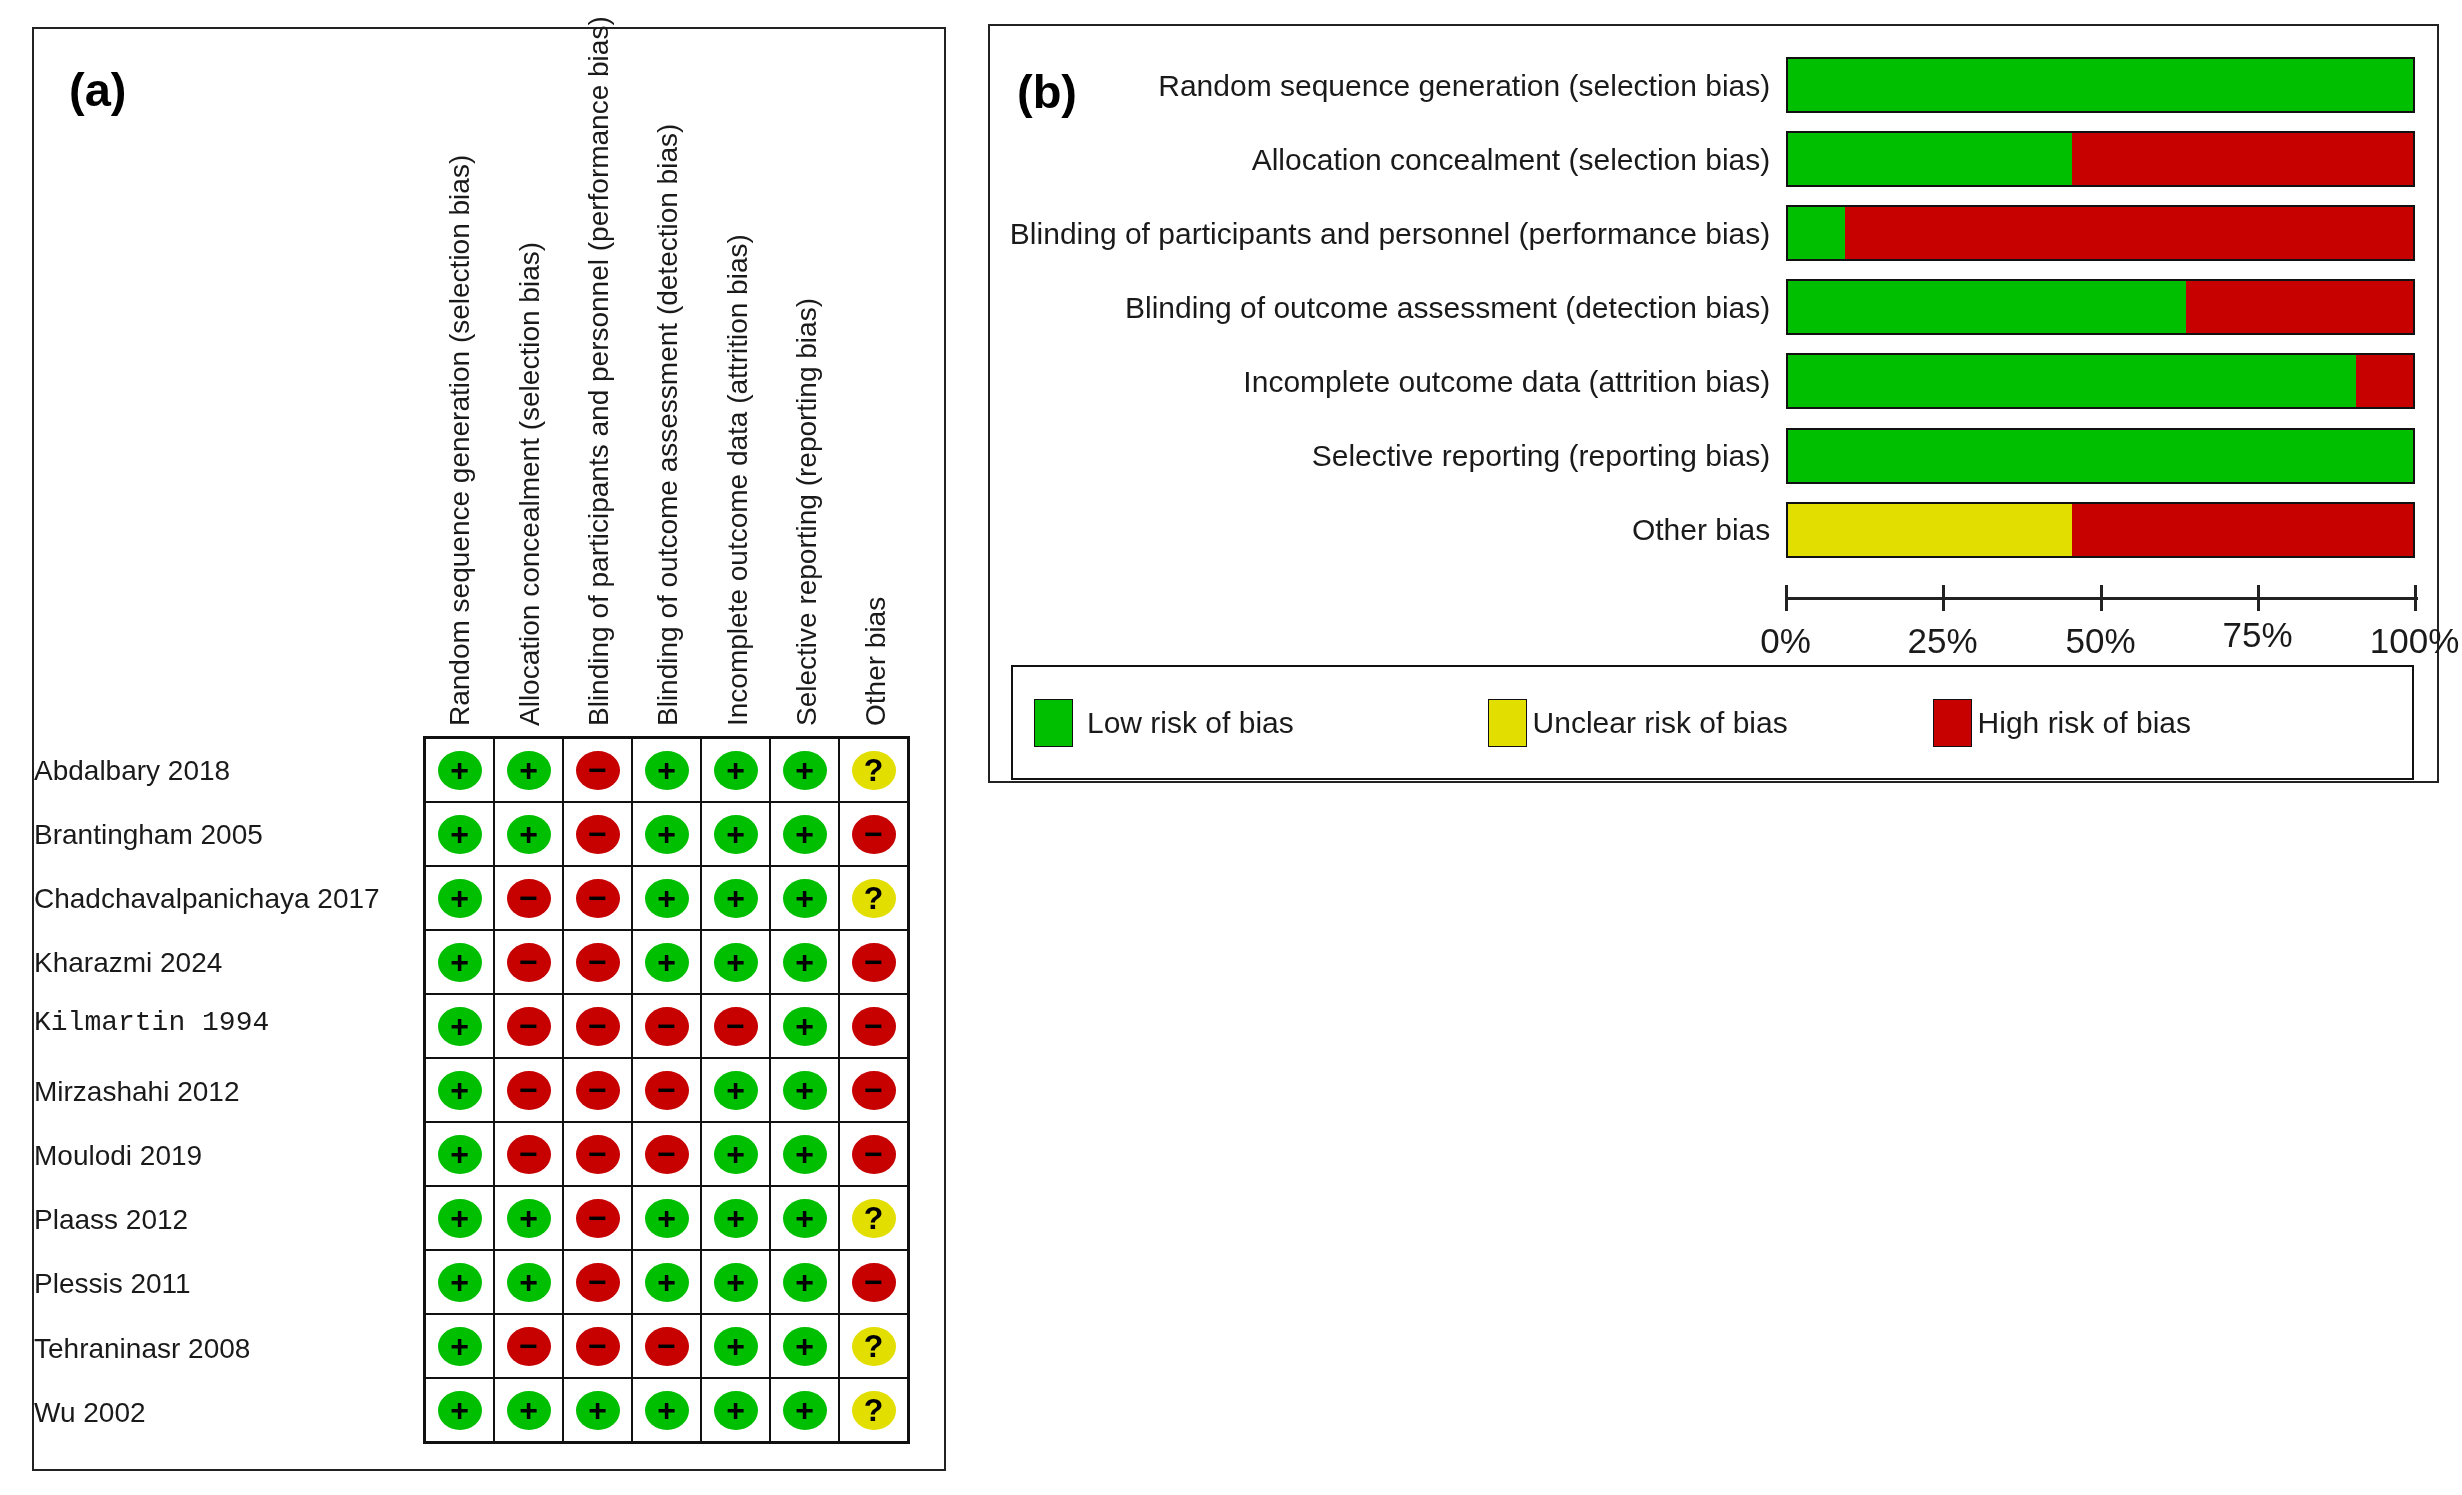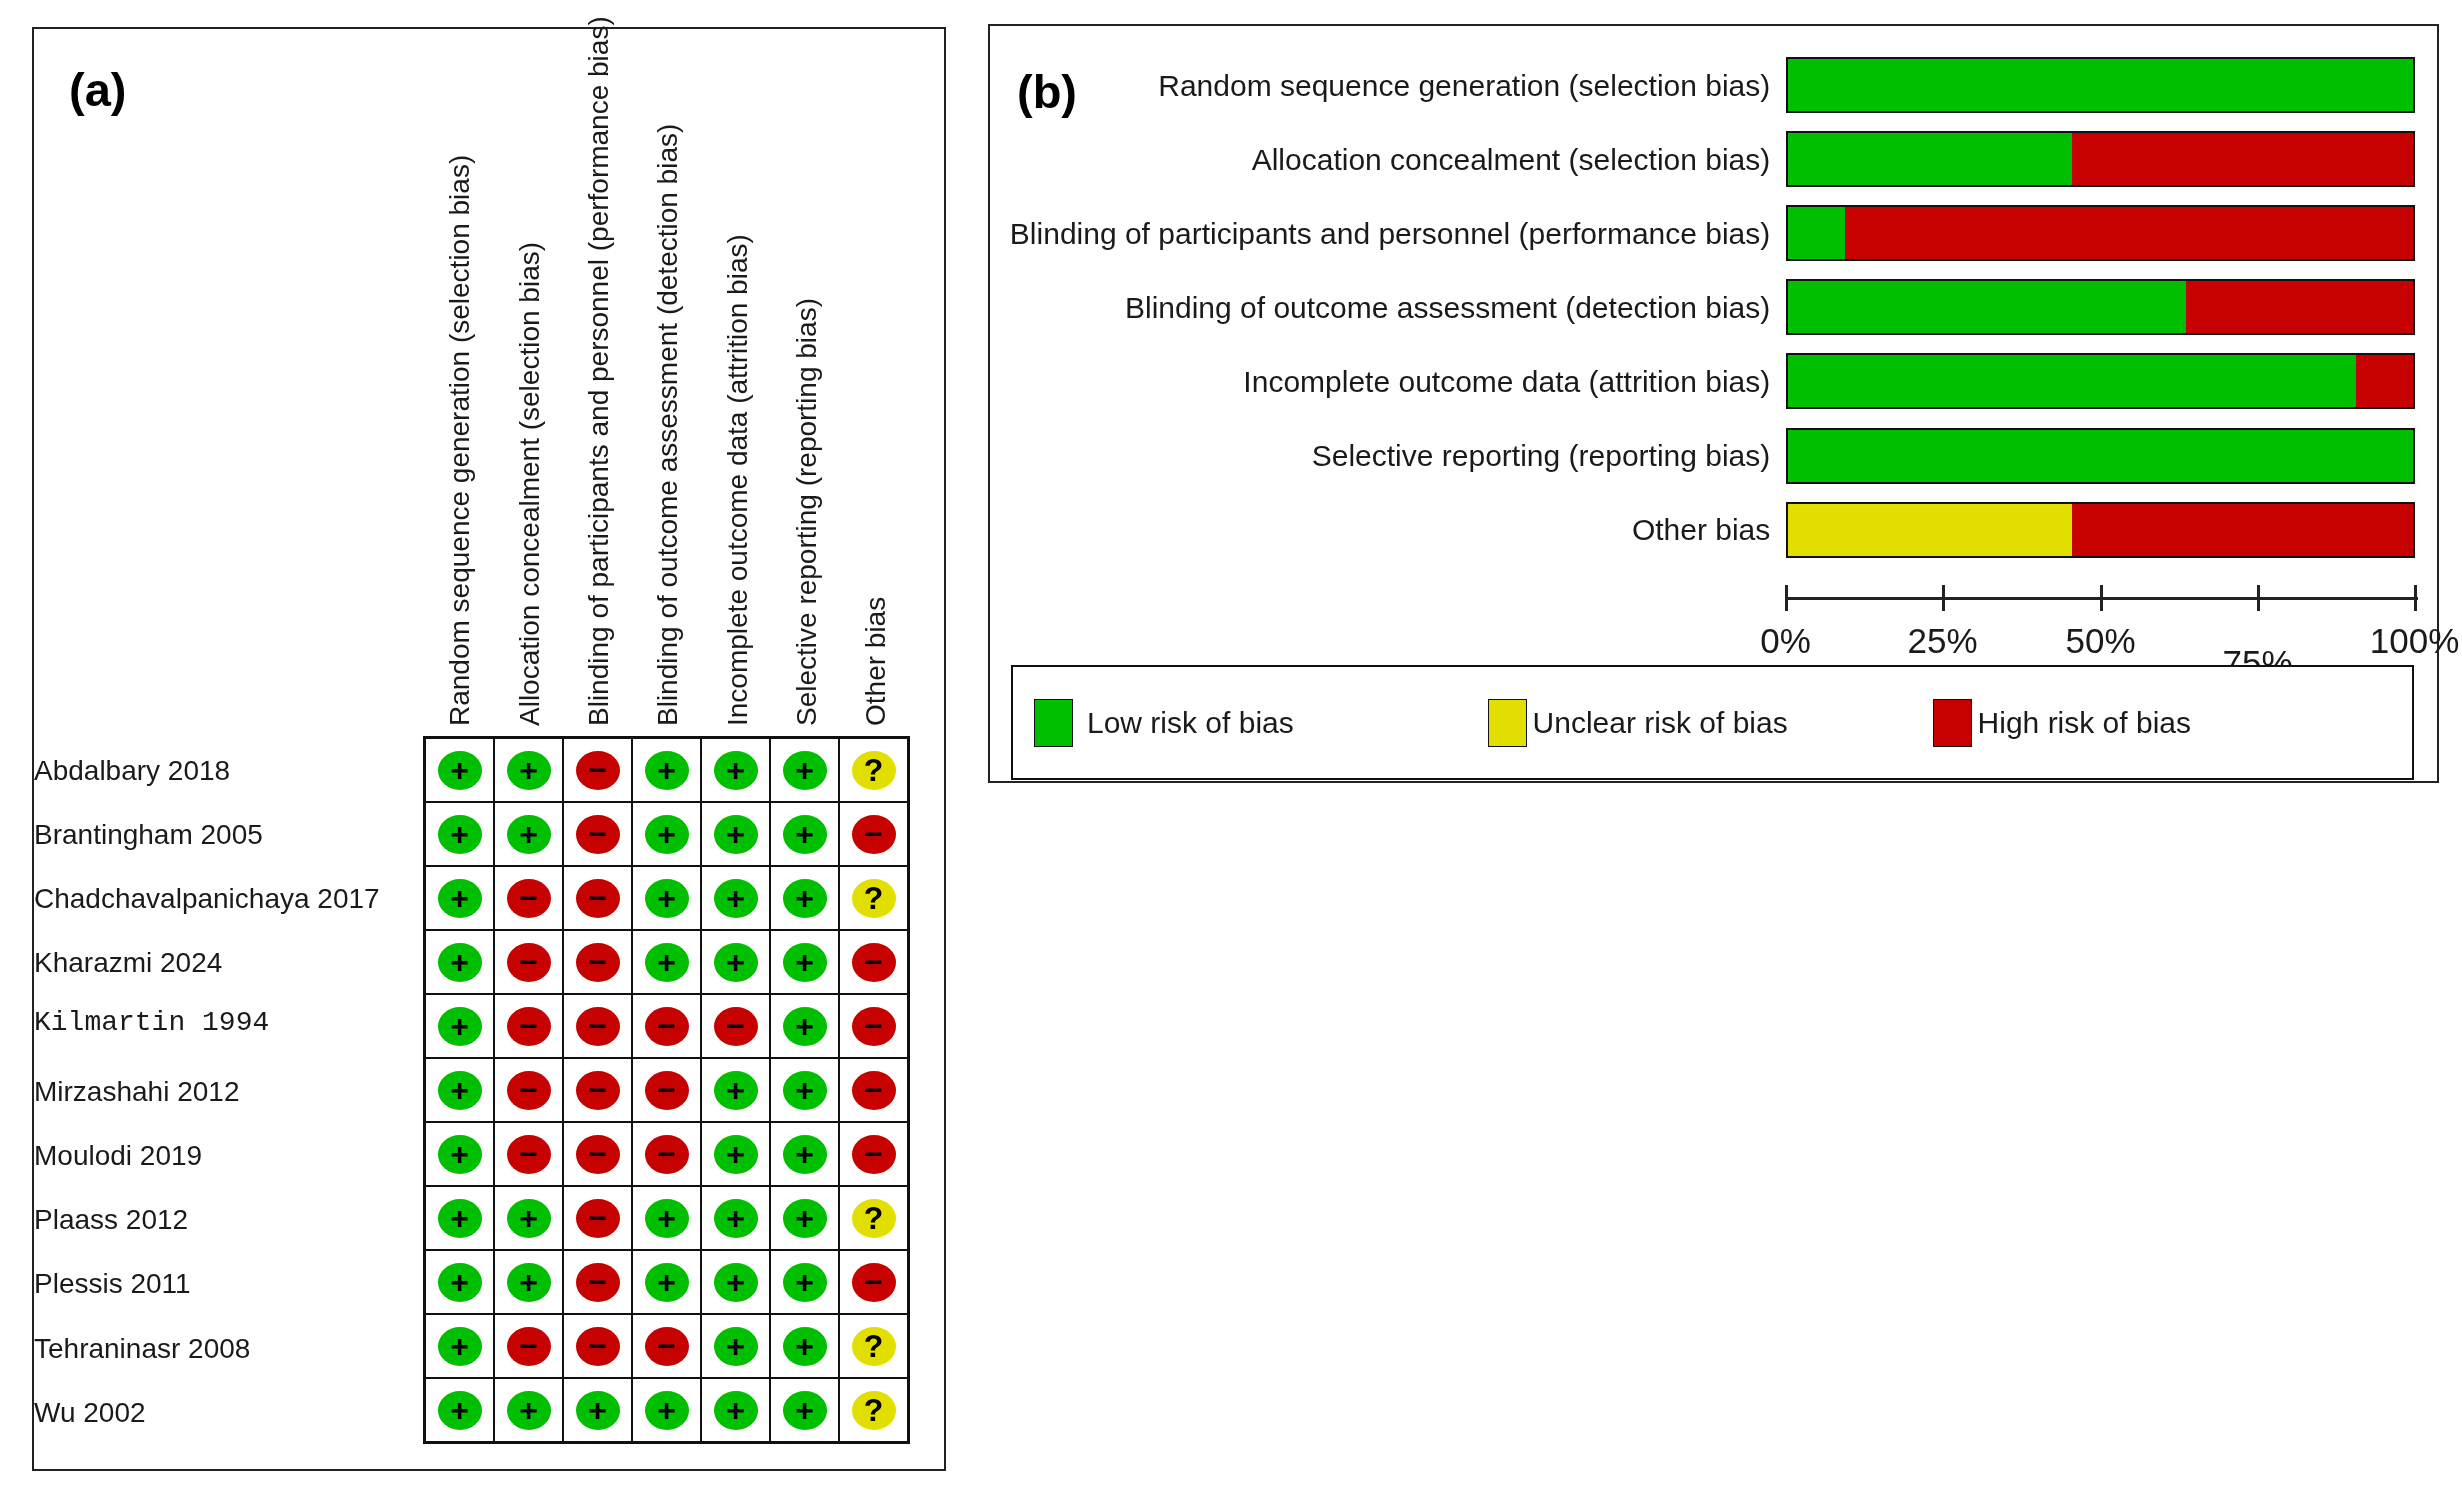--- a/index.html
+++ b/index.html
@@ -330,21 +330,21 @@
     </div>
   <div>
       <div class="x-axis-line" style="left: 796px; top: 571px; width: 632px; height: 2.8px;"></div>
       <div class="x-tick" style="left: 795px; top: 559px; width: 2.8px; height: 26px;"></div>
       <div class="x-tick-label" style="left: 728px; width: 135px; top: 595px;">0%</div>
       <div class="x-tick" style="left: 952px; top: 559px; width: 2.8px; height: 26px;"></div>
       <div class="x-tick-label" style="left: 885px; width: 135px; top: 595px;">25%</div>
       <div class="x-tick" style="left: 1110px; top: 559px; width: 2.8px; height: 26px;"></div>
       <div class="x-tick-label" style="left: 1043px; width: 135px; top: 595px;">50%</div>
       <div class="x-tick" style="left: 1267px; top: 559px; width: 2.8px; height: 26px;"></div>
-      <div class="x-tick-label" style="left: 1200px; width: 135px; top: 617px;">75%</div>
+      <div class="x-tick-label" style="left: 1200px; width: 135px; top: 589px;">75%</div>
       <div class="x-tick" style="left: 1424px; top: 559px; width: 2.8px; height: 26px;"></div>
       <div class="x-tick-label" style="left: 1357px; width: 135px; top: 595px;">100%</div>
     </div>
   <div class="legend-box" style="left:21px;top:639px;width:1403px;height:115px;">
       <div class="legend-item" style="left: 21.4px; gap: 8px;">
         <div class="legend-swatch" style="background: rgb(0, 190, 0);"></div>
         <div class="legend-text">Low risk of bias</div>
       </div>
       <div class="legend-item" style="left: 920px;">
         <div class="legend-swatch" style="background: rgb(199, 0, 0);"></div>

